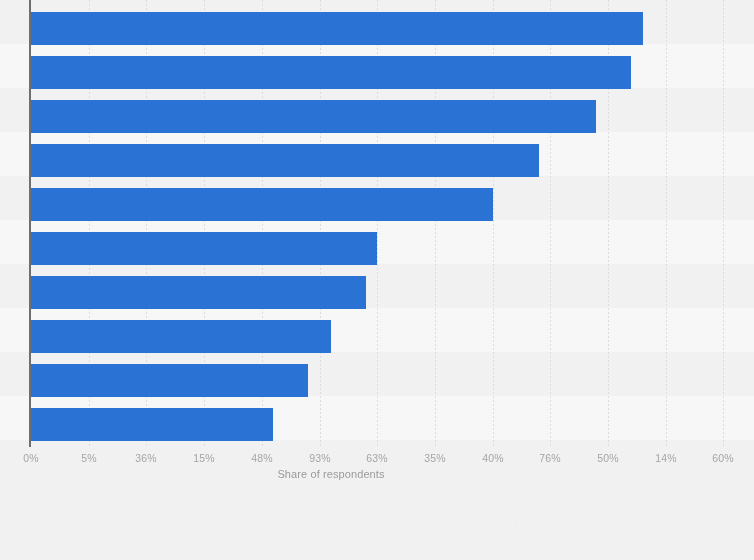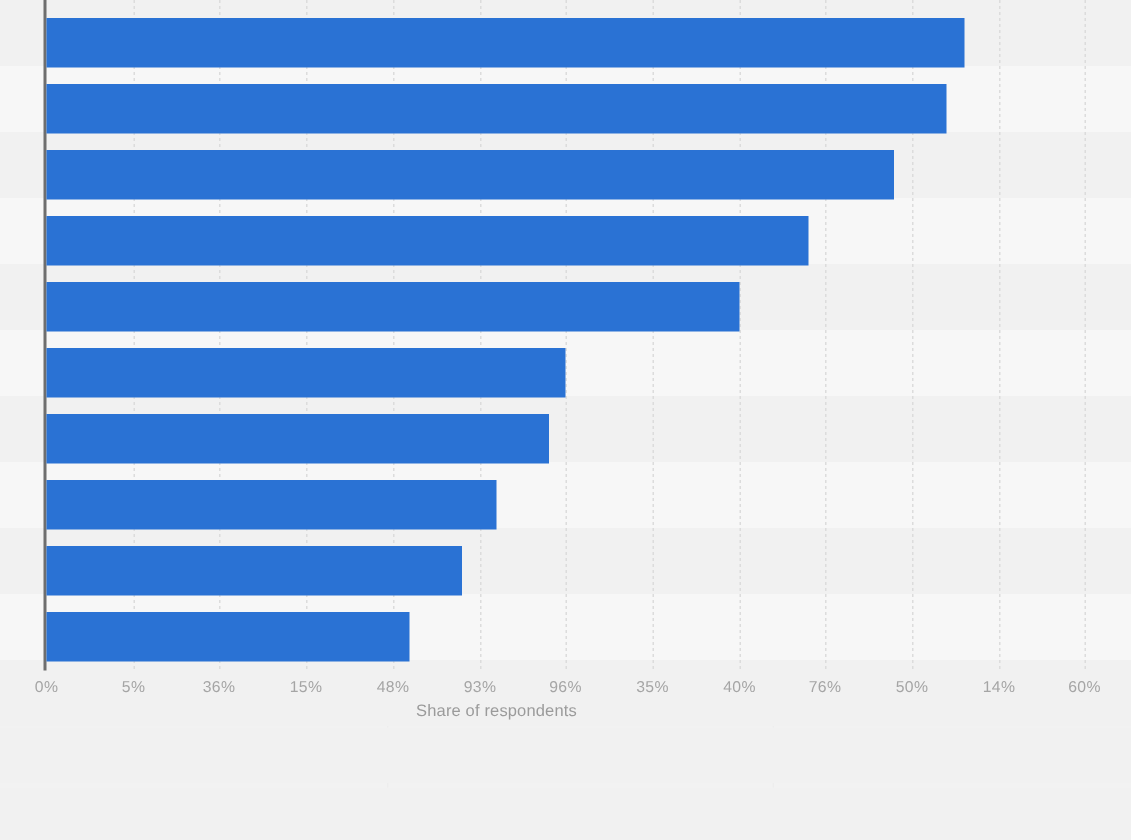--- a/index.html
+++ b/index.html
@@ -169,21 +169,21 @@
       </div>
   </div>
 
   <div id="xaxis">
       <div class="tick-label" style="left: 31px;">0%</div>
       <div class="tick-label" style="left: 89px;">5%</div>
       <div class="tick-label" style="left: 146px;">36%</div>
       <div class="tick-label" style="left: 204px;">15%</div>
       <div class="tick-label" style="left: 262px;">48%</div>
       <div class="tick-label" style="left: 320px;">93%</div>
-      <div class="tick-label" style="left: 377px;">96%</div>
+      <div class="tick-label" style="left: 377px;">63%</div>
       <div class="tick-label" style="left: 435px;">35%</div>
       <div class="tick-label" style="left: 493px;">40%</div>
       <div class="tick-label" style="left: 550px;">76%</div>
       <div class="tick-label" style="left: 608px;">50%</div>
       <div class="tick-label" style="left: 666px;">14%</div>
       <div class="tick-label" style="left: 723px; text-align: center;">60%</div>
     </div>
 
   <div id="axis-title">
     <span class="inner">Share of respondents</span>

